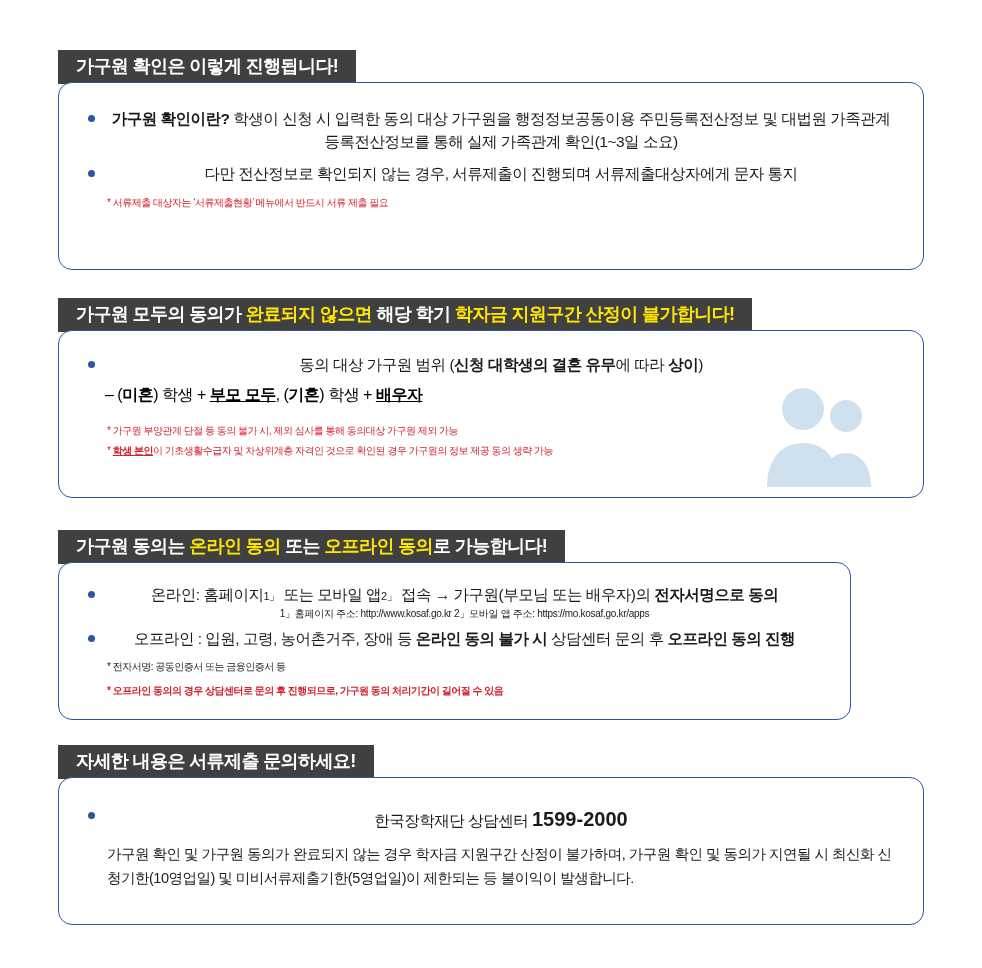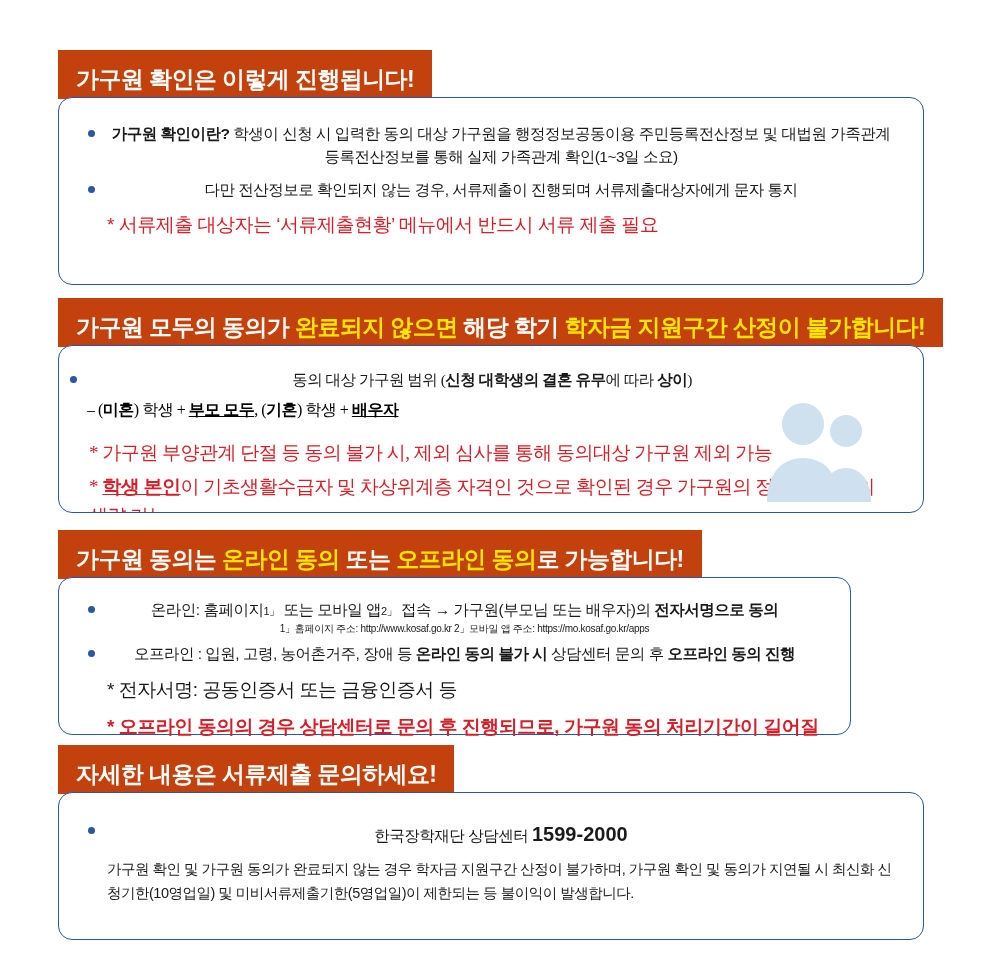--- a/index.html
+++ b/index.html
@@ -14,26 +14,26 @@
     width: 982px; height: 968px;
     background: #ffffff;
     overflow: hidden;
   }
 
   
   .section { position: absolute; }
 
   .hdr {
     display: inline-block;
-    background: #c2410c;
+    background: #404040;
     color: #ffffff;
-    font-size: 23px;
+    font-size: 18px;
     font-weight: bold;
     letter-spacing: -0.6px;
-    padding: 17px 18px 8px 18px;
+    padding: 7px 18px 8px 18px;
     line-height: 1.05;
     white-space: nowrap;
   }
   .hdr .hl { color: #ffe600; }
   .hdr .hl2 { color: #ffe600; }
 
   .box {
     border: 1.6px solid #2b55a6;
     border-radius: 14px;
     background: #ffffff;
@@ -54,21 +54,21 @@
   li.bullet:before {
     content: "";
     position: absolute;
     left: 3px; top: 8px;
     width: 7px; height: 7px;
     border-radius: 50%;
     background: #2b55a6;
   }
   .b { font-weight: bold; }
   .note {
-    font-size: 19px;
+    font-size: 10px;
     color: #1a1a1a;
     letter-spacing: -0.5px;
     line-height: 1.55;
     margin: 0 0 4px 0;
     padding-left: 22px;
   }
   .note-red { color: #d4202a; }
   .red { color: #d4202a; font-weight: bold; }
   .u { text-decoration: underline; font-weight: bold; }
 
@@ -106,21 +106,21 @@
         </li>
       </ul>
       <p class="note note-red">* 서류제출 대상자는 ‘서류제출현황’ 메뉴에서 반드시 서류 제출 필요</p>
     </div>
   </div>
 
   <div class="section" style="left:58px; top:298px; width:866px;">
     <div class="hdr">
       <span>가구원 모두의 동의가 </span><span class="hl">완료되지 않으면</span><span> 해당 학기 </span><span class="hl2">학자금 지원구간 산정이 불가합니다!</span>
     </div>
-    <div class="box" style="margin-top:-2px; padding:22px 26px 18px 8px; height:168px; overflow:hidden;font-family:Liberation Serif, serif;">
+    <div class="box" style="margin-top:-2px; padding:22px 26px 18px 26px; height:168px; overflow:hidden;">
 
       <svg class="people" viewBox="0 0 150 104">
         <circle cx="64" cy="26" r="21" fill="#cfe1ef"></circle>
         <path d="M28 104 C28 74 44 60 64 60 C84 60 100 74 100 104 Z" fill="#cfe1ef"></path>
         <circle cx="107" cy="33" r="16" fill="#cfe1ef"></circle>
         <path d="M82 104 C82 82 93 70 107 70 C121 70 132 82 132 104 Z" fill="#cfe1ef"></path>
       </svg>
 
       <ul class="bullets">
         <li class="bullet">

